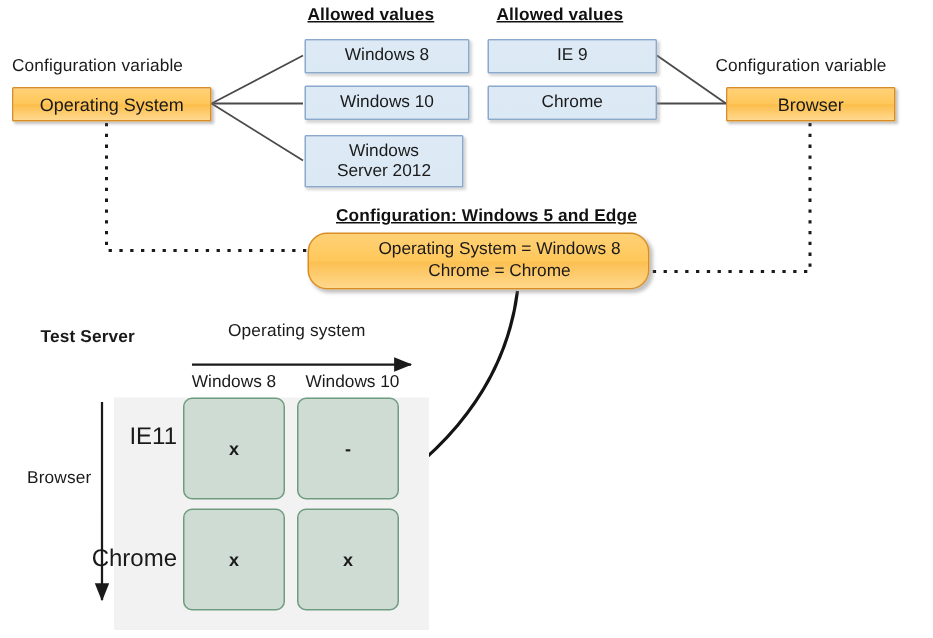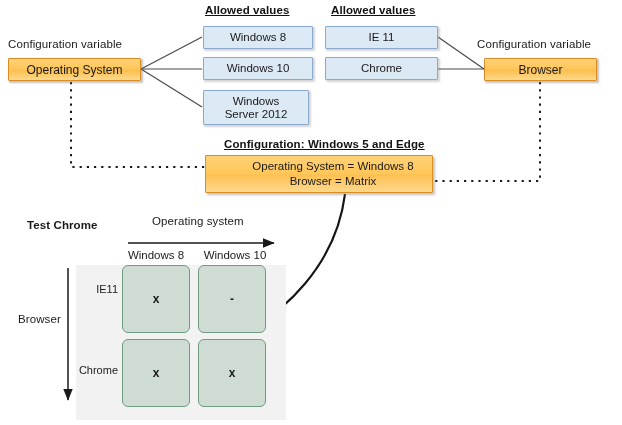--- a/index.html
+++ b/index.html
@@ -49,21 +49,21 @@
     border-radius:1px;
   }
 
   
   .config-box{
     position:absolute;
     box-sizing:border-box;
     border:1.4px solid #d98e25;
     background:linear-gradient(to bottom,#ffd176 0%,#ffc75a 50%,#fcc052 52%,#ffd88c 100%);
     box-shadow:2px 2px 2.5px rgba(120,120,120,.45);
-    border-radius:1px;
+    border-radius:13px;
   }
   .config-line{
     position:absolute;
     font-size:11.5px;
     color:#1a1a1a;
     white-space:nowrap;
   }
 
   
   .matrix-panel{
@@ -78,21 +78,21 @@
     border-radius:6px;
     display:flex;align-items:center;justify-content:center;
     font-size:12px;font-weight:bold;color:#1a1a1a;
   }
   .col-head{
     position:absolute;
     font-size:11.5px;color:#1a1a1a;white-space:nowrap;text-align:center;
   }
   .row-head{
     position:absolute;
-    font-size:11px;color:#1a1a1a;white-space:nowrap;text-align:right;
+    font-size:16px;color:#1a1a1a;white-space:nowrap;text-align:right;
   }
 
   svg.overlay{position:absolute;left:0;top:0;width:622px;height:425px;pointer-events:none;}
 </style>
 </head>
 <body>
 
 <div id="stage">
 
   <svg class="overlay" viewBox="0 0 622 425">
@@ -143,36 +143,36 @@
 
   <div class="blue-box" style="left:203px;top:26px;width:110px;height:23px;">Windows 8</div>
 
   <div class="blue-box" style="left:203px;top:57px;width:110px;height:23px;">Windows 10</div>
 
   <div class="blue-box" style="left:203px;top:90px;width:106px;height:35px;white-space:pre-line;">Windows
 Server 2012</div>
 
   <div class="lbl lbl-head" style="left:331px;top:4px;">Allowed values</div>
 
-  <div class="blue-box" style="left:325px;top:26px;width:113px;height:23px;">IE 11</div>
+  <div class="blue-box" style="left:325px;top:26px;width:113px;height:23px;">IE 9</div>
 
   <div class="blue-box" style="left:325px;top:57px;width:113px;height:23px;">Chrome</div>
 
   <div class="lbl" style="left:477px;top:38px;">Configuration variable</div>
 
   <div class="orange-box" style="left:484px;top:58px;width:113px;height:23px;">Browser</div>
 
   <div class="lbl lbl-head" style="left:224px;top:138px;">Configuration: Windows 5 and Edge</div>
 
   <div class="config-box" style="left:205px;top:155px;width:228px;height:38px;">
     <div class="config-line" style="left:38px;top:4px;width:178px;text-align:center;">Operating System = Windows 8</div>
-    <div class="config-line" style="left:38px;top:19px;width:178px;text-align:center;">Browser = Matrix</div>
+    <div class="config-line" style="left:38px;top:19px;width:178px;text-align:center;">Chrome = Chrome</div>
   </div>
 
-  <div class="lbl lbl-bold" style="left:27px;top:219px;">Test Chrome</div>
+  <div class="lbl lbl-bold" style="left:27px;top:219px;">Test Server</div>
 
   <div class="lbl" style="left:152px;top:215px;">Operating system</div>
 
   <div class="lbl" style="left:18px;top:313px;">Browser</div>
 
   <div class="matrix-panel" style="left:76px;top:265px;width:210px;height:155px;"></div>
 
   <div class="col-head" style="left:117px;top:249px;width:78px;">Windows 8</div>
   <div class="col-head" style="left:194px;top:249px;width:82px;">Windows 10</div>
 

